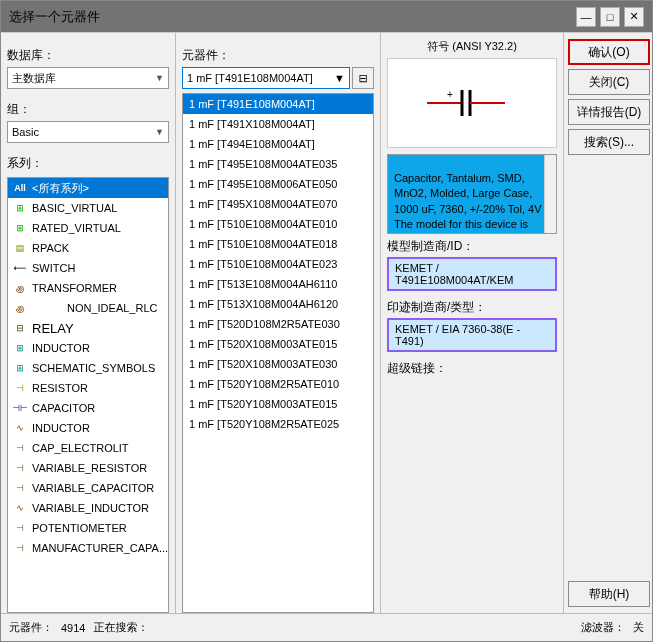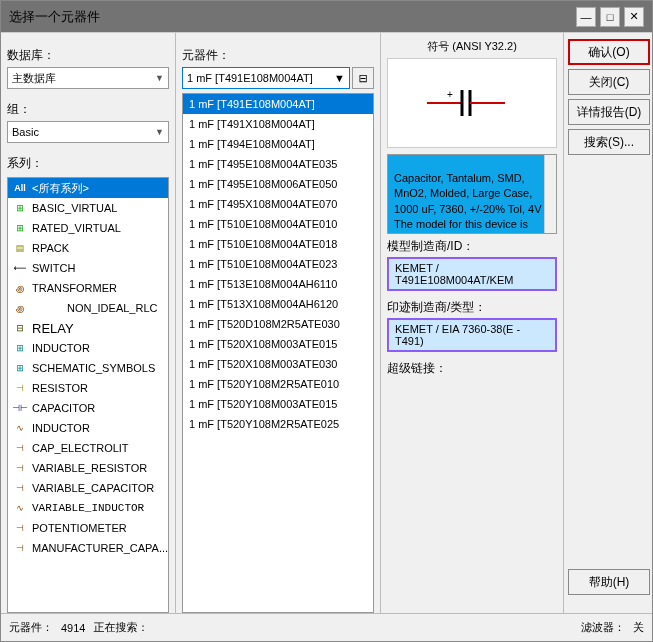--- a/index.html
+++ b/index.html
@@ -362,21 +362,21 @@
           <div class="series-item">
             <span class="series-icon" style="color: rgb(136, 68, 0);">⊣</span>
             <span style="font-size: 11px;">VARIABLE_RESISTOR</span>
           </div>
           <div class="series-item">
             <span class="series-icon" style="color: rgb(136, 68, 0);">⊣</span>
             <span style="font-size: 11px;">VARIABLE_CAPACITOR</span>
           </div>
           <div class="series-item">
             <span class="series-icon" style="color: rgb(136, 68, 0);">∿</span>
-            <span style="font-size: 11px; font-family: Liberation Mono, monospace;">VARIABLE_INDUCTOR</span>
+            <span style="font-size: 11px;">VARIABLE_INDUCTOR</span>
           </div>
           <div class="series-item">
             <span class="series-icon" style="color: rgb(136, 68, 0);">⊣</span>
             <span style="font-size: 11px;">POTENTIOMETER</span>
           </div>
           <div class="series-item">
             <span class="series-icon" style="color: rgb(136, 68, 0);">⊣</span>
             <span style="font-size: 11px;">MANUFACTURER_CAPA...</span>
           </div>
         </div>
@@ -461,21 +461,21 @@
         <div class="info-label">超级链接：</div>
       </div>
     </div>
 
     <div class="buttons-panel">
       <button class="btn" style="border: 2px solid #cc0000;">确认(O)</button>
       <button class="btn normal">关闭(C)</button>
       <button class="btn normal">详情报告(D)</button>
       <button class="btn normal">搜索(S)...</button>
       <div style="flex:1"></div>
-      <button class="btn normal" style="margin-bottom:18px;">帮助(H)</button>
+      <button class="btn normal" style="margin-bottom:6px;">帮助(H)</button>
     </div>
 
   </div>
 
   <div class="bottom-bar">
     <span class="bottom-label">元器件：</span>
     <span class="bottom-value">4914</span>
     <span class="bottom-label">正在搜索：</span>
     <span class="bottom-value"></span>
     <div class="spacer"></div>

